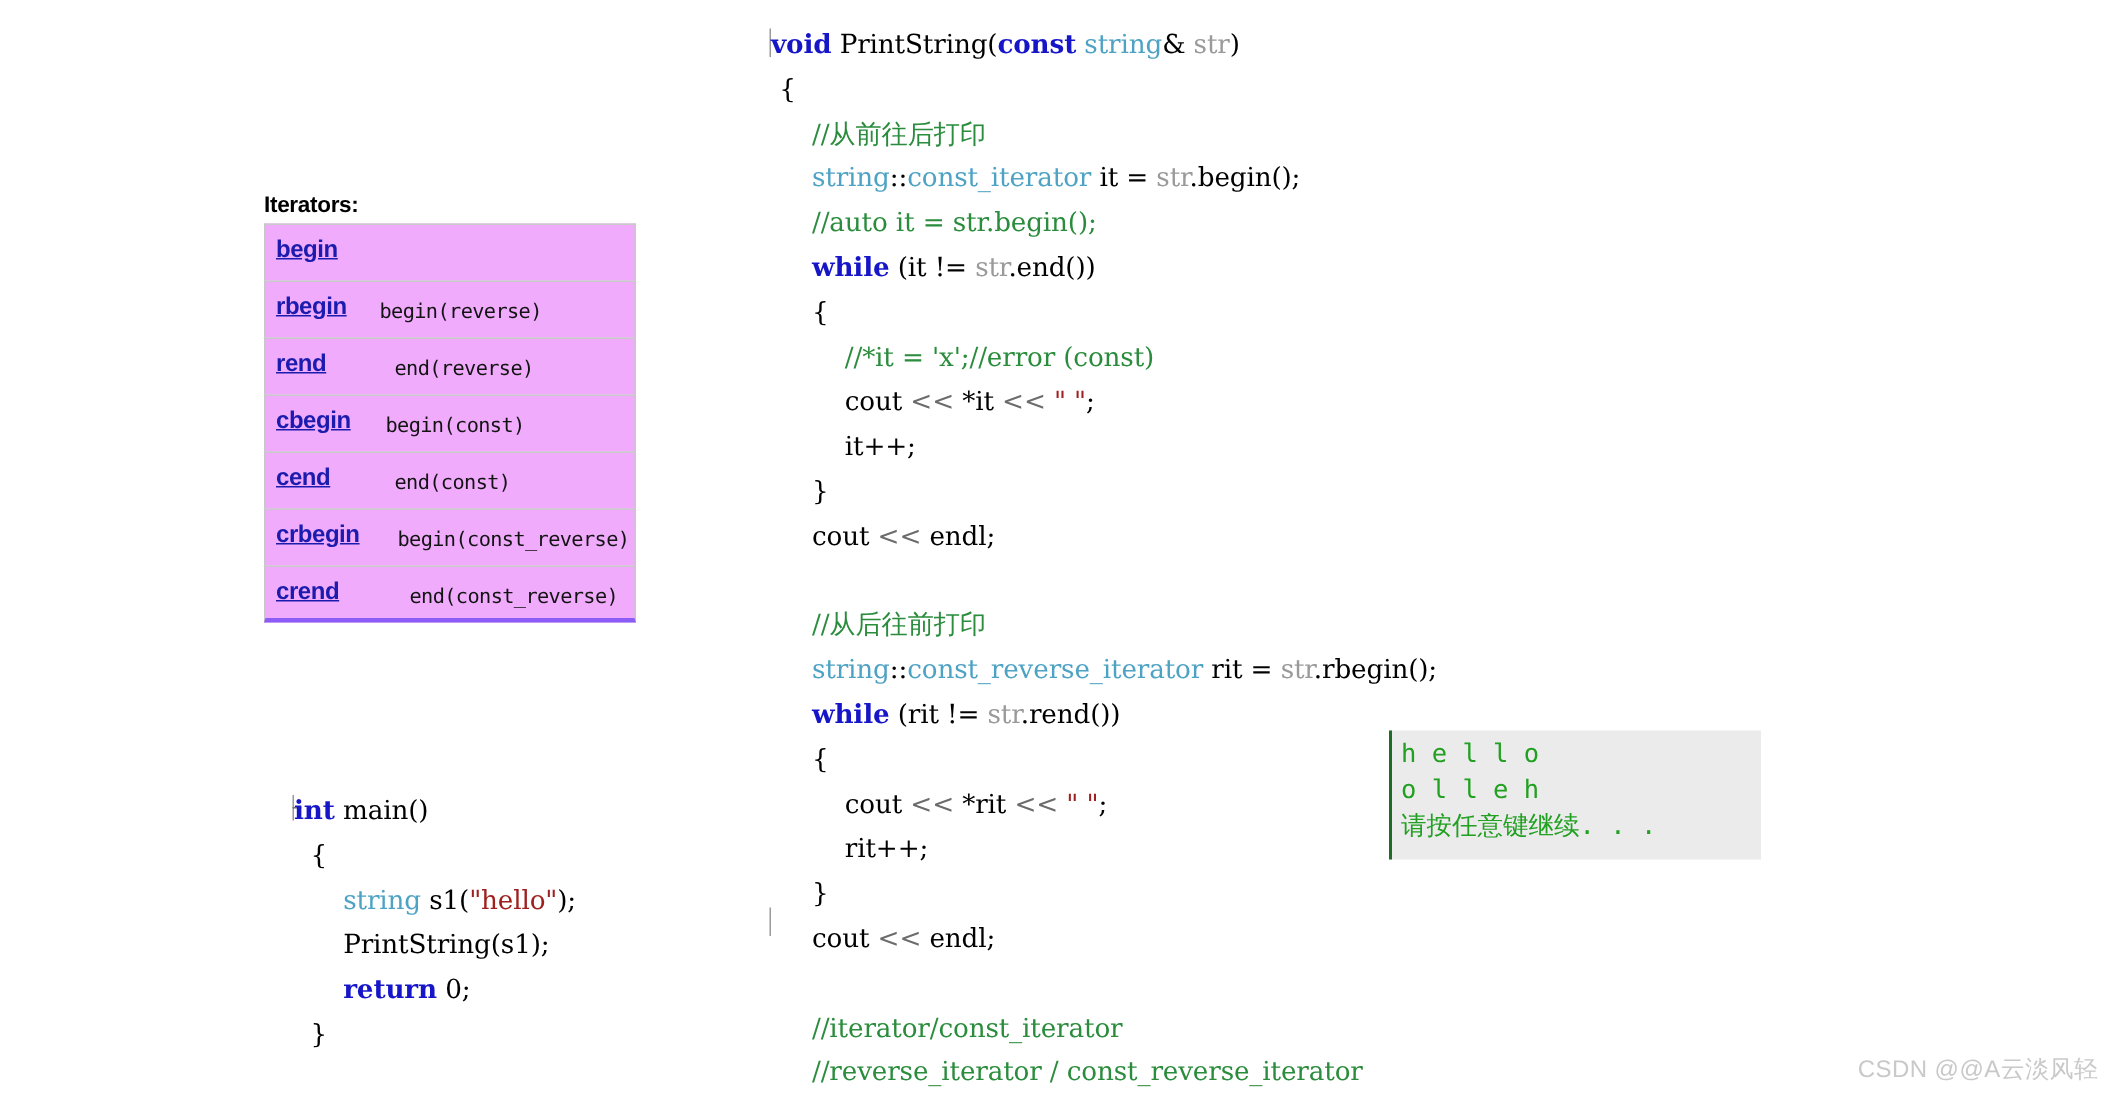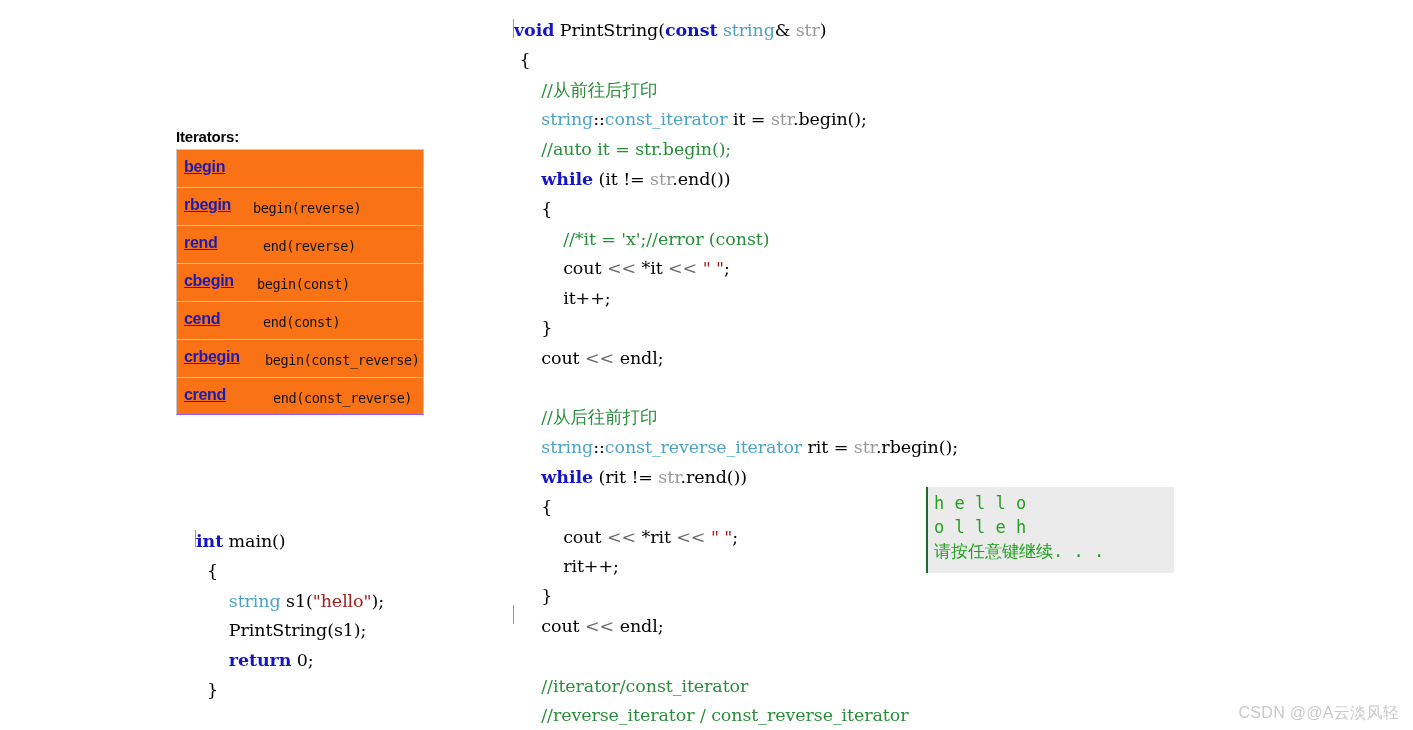--- a/index.html
+++ b/index.html
@@ -27,30 +27,30 @@
     font-size: 15px;
     font-weight: bold;
     color: #000000;
     margin: 0 0 4px 0;
     letter-spacing: -0.2px;
   }
 
   .iter-row {
     width: 248px;
     box-sizing: border-box;
-    background: #f97316;
+    background: #f0abfc;
     border: 1px solid #c8c8c8;
     border-bottom: none;
     height: 38px;
     position: relative;
     white-space: nowrap;
     overflow: visible;
     text-align: right;
   }
-  .iter-row:last-child { border-bottom: 1px solid #8b5cf6; }
+  .iter-row:last-child { border-bottom: 3px solid #8b5cf6; }
 
   .iter-name {
     position: absolute;
     left: 7px;
     top: 8px;
     font-family: "Liberation Sans", sans-serif;
     font-size: 16px;
     font-weight: bold;
     color: #1b1bae;
     text-decoration: underline;

